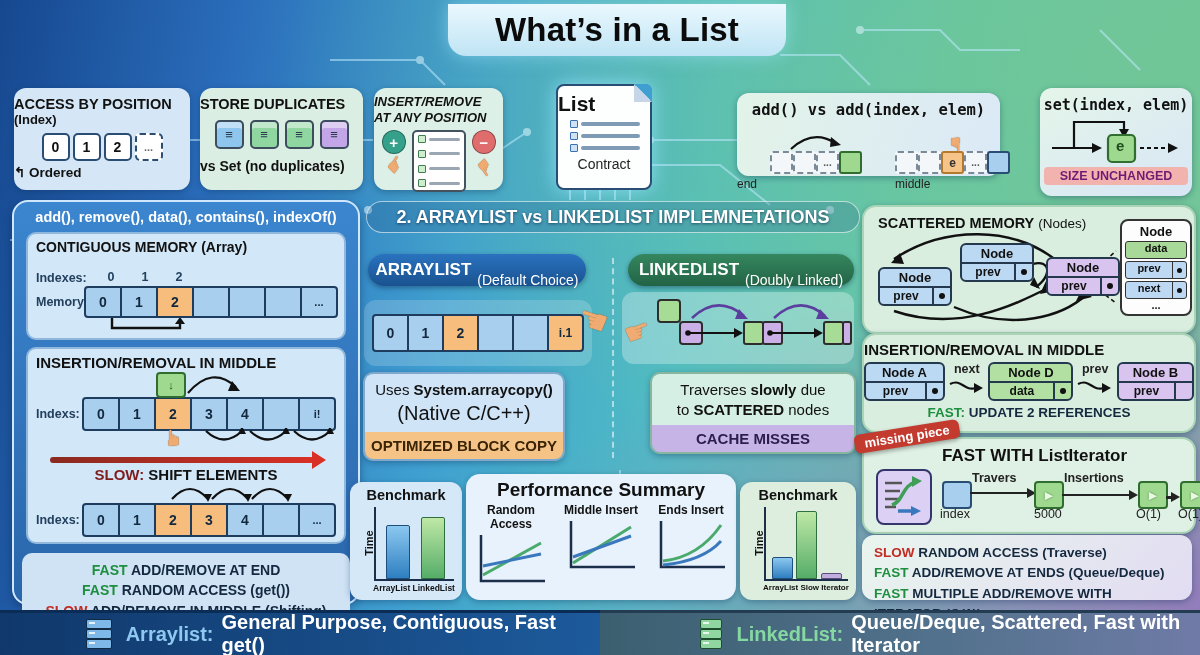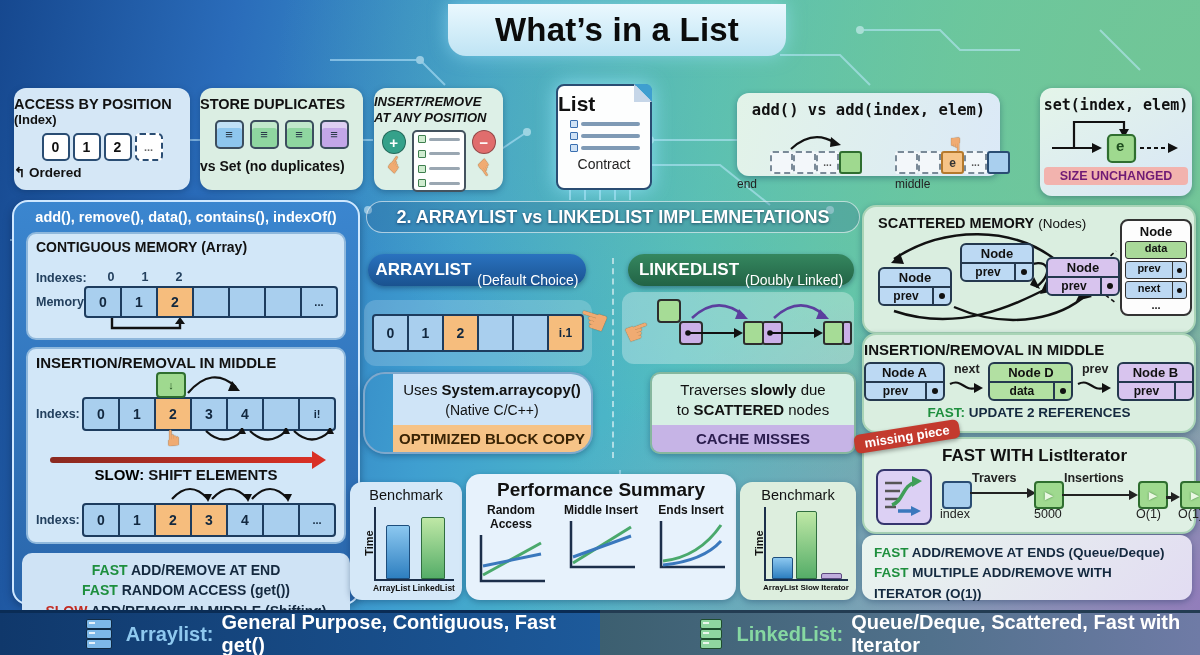--- a/index.html
+++ b/index.html
@@ -75,47 +75,47 @@
   .mcell{width:34px;height:28px;border:2px solid #1d3c5e;background:#a9cfee;margin-left:-2px;
     display:flex;align-items:center;justify-content:center;font-weight:800;font-size:14px;color:#12283f;}
   .mcell.first{margin-left:0;border-radius:4px 0 0 4px;}
   .mcell.last{border-radius:0 4px 4px 0;font-size:11px;}
   .mcell.orange{background:#f6bd7d;}
   .tickrow span{display:inline-block;width:34px;text-align:center;font-size:12.5px;font-weight:700;color:#23405e;}
   .redarrow{height:6px;background:linear-gradient(90deg,#8a2a20,#d93025);border-radius:3px;position:relative;}
   .redarrow:after{content:"";position:absolute;right:-12px;top:-6px;border-left:14px solid #d93025;
     border-top:9px solid transparent;border-bottom:9px solid transparent;}
   .slowline{text-align:center;font-size:15px;font-weight:800;margin-top:3px;}
-  .slowline .r{color:#000000;}
+  .slowline .r{color:#7f1d1d;}
   .sumstrip{margin:9px 8px 0;background:#cfe3f5;border-radius:10px;padding:7px 4px;}
   .sumline{text-align:center;font-size:14px;font-weight:800;color:#14293f;line-height:1.45;}
   .tag.green{color:#1e8f3e;} .tag.red{color:#c22c23;}
   .sumline .norm{font-weight:600;}
   .chip{width:26px;height:22px;background:#9fd98f;border:2px solid #2f6e2f;border-radius:4px;
     display:flex;align-items:center;justify-content:center;font-size:11px;color:#1e4d1e;font-weight:800;}
   
   .pill{height:32px;border-radius:16px;display:flex;align-items:center;justify-content:center;color:#fff;
     box-shadow:0 2px 5px rgba(5,25,60,.4);}
   .pill b{font-size:17px;margin-right:6px;} .pill span{font-size:14px;margin-top:20px;}
   .al-pill{left:368px;top:254px;width:218px;background:linear-gradient(180deg,#2a72bf,#1a528f);}
   .ll-pill{left:628px;top:254px;width:226px;background:linear-gradient(180deg,#35875f,#226345);}
   .al-bg{left:364px;top:300px;width:228px;height:66px;background:rgba(255,255,255,.18);border-radius:12px;}
   .acell{width:33px;height:34px;}
-  .accard{left:363px;top:372px;width:198px;border-radius:22px;border:2px solid #7fa8cc;overflow:hidden;
-    box-shadow:0 2px 6px rgba(10,40,80,.35);padding-left:28px;}
+  .accard{left:363px;top:372px;width:198px;border-radius:10px;border:2px solid #7fa8cc;overflow:hidden;
+    box-shadow:0 2px 6px rgba(10,40,80,.35);}
   .accard .top{background:#cfe4f7;text-align:center;padding:6px 4px;font-size:15px;line-height:1.3;}
   .accard .strip{background:#f6c387;text-align:center;padding:5px 2px;font-size:15px;font-weight:800;color:#3a2405;}
   .tvcard{left:650px;top:372px;width:202px;border-radius:10px;border:2px solid #86b79e;overflow:hidden;
     box-shadow:0 2px 6px rgba(10,40,80,.35);}
   .tvcard .top{background:#d6efe4;text-align:center;padding:6px 4px;font-size:15px;line-height:1.3;}
   .tvcard .strip{background:#c6b4e6;text-align:center;padding:5px 2px;font-size:15px;font-weight:800;color:#2b1d4e;}
   .vdash{left:612px;top:258px;height:200px;border-left:2px dashed rgba(255,255,255,.55);}
   
   .bench{border-radius:12px;box-shadow:0 2px 6px rgba(10,40,80,.35);}
-  .bench .bt{font-size:14.5px;font-weight:400;text-align:center;margin-top:5px;}
+  .bench .bt{font-size:14.5px;font-weight:700;text-align:center;margin-top:5px;}
   .plot{position:relative;margin:4px 8px 0 24px;height:72px;border-left:2.5px solid #1c2f4a;border-bottom:2.5px solid #1c2f4a;
     display:flex;align-items:flex-end;justify-content:space-around;padding:0 4px;}
   .ylab{position:absolute;left:4px;top:50%;transform:translateY(-50%) rotate(-90deg);transform-origin:center;
     font-size:11px;font-weight:700;}
   .bar{width:22px;border-radius:2px 2px 0 0;}
   .bar.blue{background:linear-gradient(180deg,#8cc8f0,#2e7fc0);border:1.5px solid #1d4e7d;}
   .bar.green{background:linear-gradient(180deg,#bfe8a6,#55ad68);border:1.5px solid #2f6e3f;}
   .bar.purple{background:#c0aede;border:1.5px solid #5e4a80;}
   .xlabs{display:flex;justify-content:space-around;margin:2px 6px 0 22px;font-size:8.5px;font-weight:700;}
   .bench1{left:350px;top:482px;width:112px;height:118px;background:#d5e8f8;}
@@ -460,21 +460,21 @@
     <span class="mcell acell orange">2</span>
     <span class="mcell acell"></span>
     <span class="mcell acell"></span>
     <span class="mcell acell last orange" style="font-size:12px">i.1</span>
   </div>
   <span class="abs hand" style="left:578px;top:300px;font-size:34px;transform:rotate(18deg)">☚</span>
 
   <div class="abs accard">
     <div class="top">
       <span>Uses </span><b>System.arraycopy()</b><br>
-      <span style="font-size:14px">(Native C/C++)</span>
+      <span style="font-size:20px">(Native C/C++)</span>
     </div>
     <div class="strip">OPTIMIZED BLOCK COPY</div>
   </div>
 
   <div class="abs vdash"></div>
   <div class="abs pill ll-pill">
     <b>LINKEDLIST</b>
       <span>(Doubly Linked)</span>
   </div>
   <div class="abs" style="left:622px;top:292px;width:232px;height:72px;background:rgba(255,255,255,.30);border-radius:12px">
@@ -695,20 +695,21 @@
       <div class="abs harrow" style="left:228px;top:19px;width:6px"></div>
       <div class="abs fbox green" style="left:242px;top:8px">▶</div>
       <span class="abs flowsub" style="left:2px;top:34px">index</span>
       <span class="abs flowsub" style="left:96px;top:34px">5000</span>
       <span class="abs flowsub" style="left:198px;top:34px">O(1)</span>
       <span class="abs flowsub" style="left:240px;top:34px">O(1)</span>
     </div>
   </div>
 
   <div class="abs llsum">
+    <div class="sumline"><span class="tag red">SLOW</span> <span>RANDOM ACCESS</span> <span class="norm">(Traverse)</span></div>
     <div class="sumline"><span class="tag green">FAST</span> <span>ADD/REMOVE AT ENDS</span> <span class="norm">(Queue/Deque)</span></div>
     <div class="sumline"><span class="tag green">FAST</span> <span>MULTIPLE ADD/REMOVE WITH ITERATOR</span> <span class="norm">(O(1))</span></div>
   </div>
 
   <div class="abs foot footL">
     <span class="srv bl">
         <i></i>
         <i></i>
         <i></i>
       </span>

